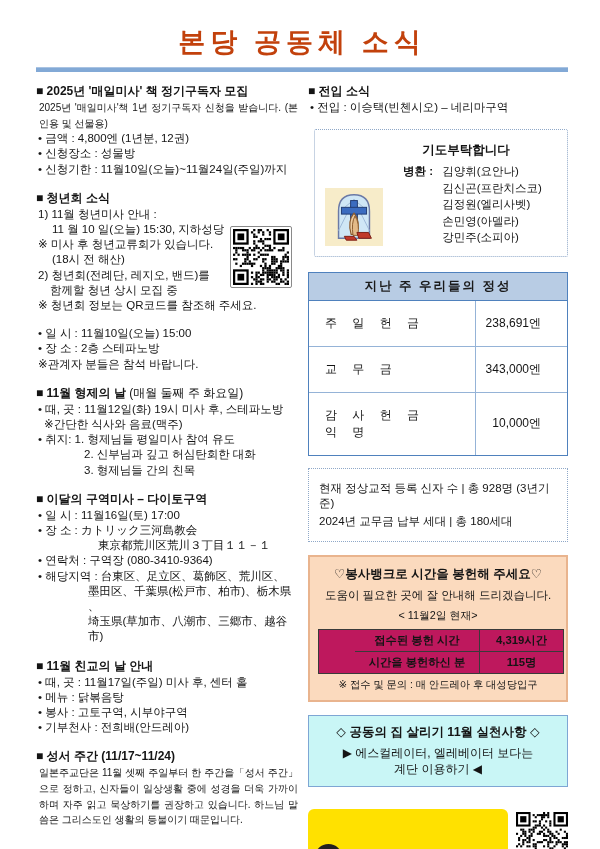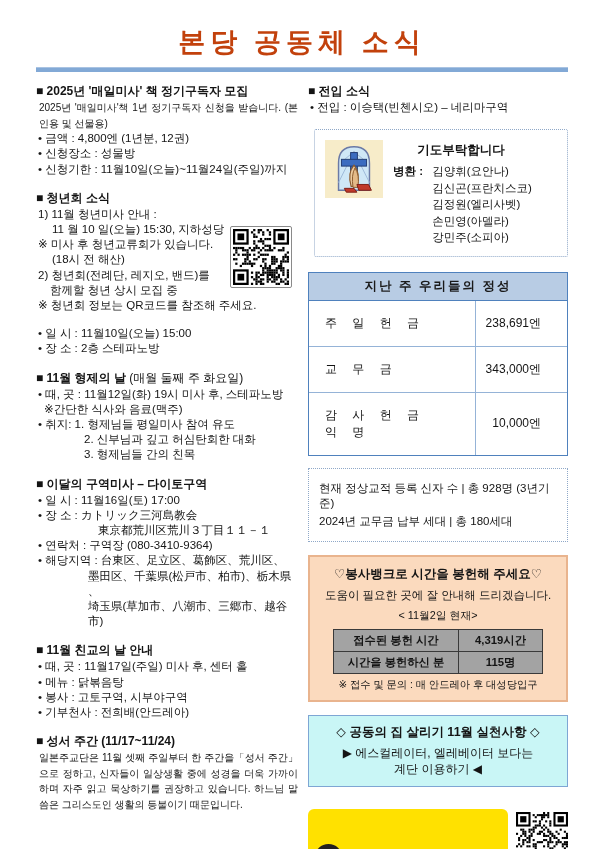--- a/index.html
+++ b/index.html
@@ -33,21 +33,21 @@
   .sec-rel{position:relative;}
   
   .qr{background:#fff;display:block;}
   .qr-youth{position:absolute;right:6px;top:36px;width:56px;height:56px;border:1px solid #8a8a8a;padding:2px;border-radius:2px;}
   .qr-kakao{width:54px;height:54px;align-self:flex-start;margin-top:2px;}
   
   .prayer{
     border:1.5px dotted #8fa8c8;border-radius:2px;
     margin:14px 0 0 6px;padding:10px 8px 10px 10px;
   }
-  .prayer-flex{display:flex;gap:10px;}
+  .prayer-flex{display:flex;gap:20px;align-items:flex-end;}
   .prayer-icon{flex:0 0 58px;width:58px;height:58px;}
   .prayer-text{flex:1;}
   .prayer-title{font-weight:700;font-size:12.5px;text-align:center;margin:2px 30px 4px 0;}
   .prayer-row{display:flex;font-size:11.5px;line-height:16.5px;}
   .prayer-label{font-weight:700;white-space:pre;}
   .prayer-names{margin-left:6px;}
   
   .offer{margin-top:15px;border:1.5px solid #4f81bd;}
   .offer-head{
     background:#b8cce4;border-bottom:1.5px solid #4f81bd;
@@ -70,21 +70,21 @@
   }
   .stats .t{margin:3px 0;}
   
   .volunteer{
     margin-top:13px;background:#fbdabe;border:2px solid #e9b48e;
     padding:9px 8px 8px;text-align:center;
   }
   .vol-title{font-weight:700;font-size:12.5px;}
   .vol-sub{font-size:11.5px;margin-top:5px;}
   .vol-asof{font-size:10.8px;margin-top:6px;}
-  .vol-table{width:208px;margin:6px auto 4px;border:1.5px solid #3a3a3a;background:#a3a3a3;}
+  .vol-table{width:208px;margin:6px auto 4px;border:1.5px solid #3a3a3a;background:#be185d;padding-left:36px;}
   .vol-row{display:flex;border-bottom:1px solid #3a3a3a;}
   .vol-row:last-child{border-bottom:none;}
   .vol-cell-l{flex:0 0 124px;border-right:1px solid #3a3a3a;font-weight:700;
     font-size:11.3px;padding:3px 0;}
   .vol-cell-r{flex:1;font-weight:700;font-size:11.3px;padding:3px 0;}
   .vol-note{font-size:10.3px;margin-top:2px;}
   
   .common{
     margin-top:13px;background:#c9f6f6;border:1.5px solid #7ea6d4;
     padding:8px 4px 9px;text-align:center;
@@ -353,20 +353,21 @@
                 <rect x="23" y="24" width="1" height="1"></rect>
                 <rect x="24" y="24" width="1" height="1"></rect>
               </g>
           </g>
         </svg>
       </div>
 
       <div class="sec">
         <div class="t pl2">• 일  시 : 11월10일(오늘) 15:00</div>
         <div class="t pl2">• 장  소 : 2층 스테파노방</div>
+        <div class="t pl2">※관계자 분들은 참석 바랍니다.</div>
       </div>
 
       <div class="sec">
         <div class="h"><span>■ 11월 형제의 날</span><span class="h-normal"> (매월 둘째 주 화요일)</span></div>
         <div class="t pl2">• 때, 곳 : 11월12일(화) 19시 미사 후, 스테파노방</div>
         <div class="t pl8">※간단한 식사와 음료(맥주)</div>
         <div class="t pl2">• 취지: 1. 형제님들 평일미사 참여 유도</div>
         <div class="t pl48">2. 신부님과 깊고 허심탄회한 대화</div>
         <div class="t pl48">3. 형제님들 간의 친목</div>
       </div>

